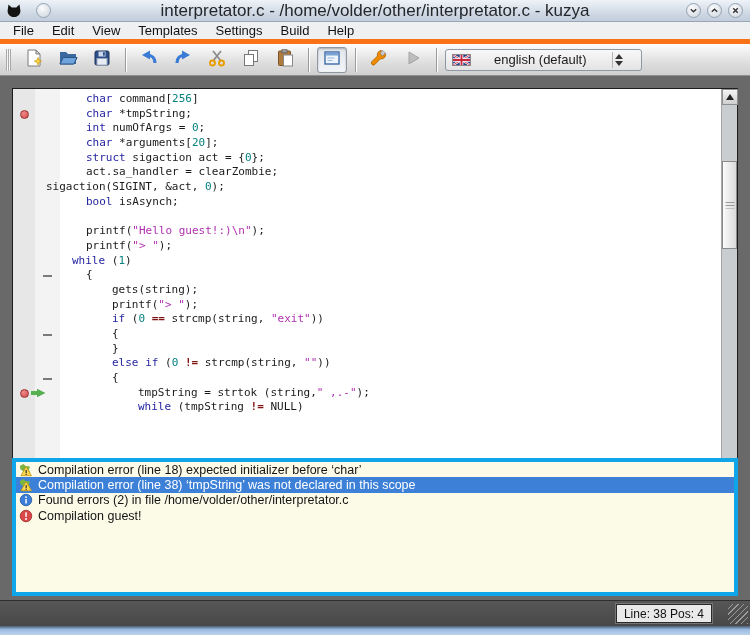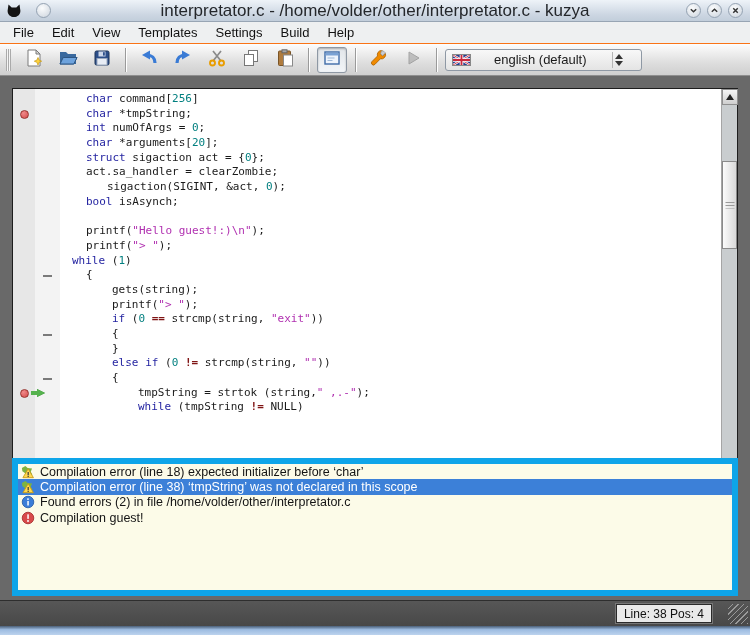--- a/index.html
+++ b/index.html
@@ -16,21 +16,21 @@
   .round-btn { width:15px; height:15px; border-radius:50%;
     background:radial-gradient(circle at 40% 32%,#fbfcfd,#ccd4dd);
     border:1px solid #94a2b2; display:flex; align-items:center; justify-content:center; }
   .menu-round { margin-left:14px; }
   .title-text { position:absolute; left:0; right:0; text-align:center;
     font-size:17px; color:#24272b; pointer-events:none; }
   .win-controls { margin-left:auto; display:flex; gap:6px; margin-right:7px; }
   .round-btn svg { width:9px; height:9px; }
 
   
-  .menubar { height:22px; background:#eef0f1; border-bottom:1px solid #f97316;
+  .menubar { height:22px; background:#eef0f1; border-bottom:5px solid #f97316;
     display:flex; align-items:center; padding-left:4px; }
   .menu-item { font-size:13px; color:#121212; padding:2px 9px; }
 
   
   .toolbar { height:32px; background:linear-gradient(#fdfdfd,#dedede 60%,#cfcfcf);
     border-bottom:1px solid #8e8e8e; display:flex; align-items:center; padding:0 4px; }
   .tb-handle { width:5px; height:22px; margin:0 6px 0 2px;
     background:repeating-linear-gradient(90deg,#aaa 0 1px,#f5f5f5 1px 2px); }
   .tb-btn { width:30px; height:26px; display:flex; align-items:center; justify-content:center;
     border:1px solid transparent; border-radius:3px; margin:0 2px; }
@@ -99,21 +99,21 @@
   .grip-h { position:absolute; left:50%; top:50%; transform:translate(-50%,-50%);
     width:9px; height:7px;
     background:repeating-linear-gradient(90deg,#9a9a9a 0 1px,transparent 1px 3px); }
   .grip-v { position:absolute; left:50%; top:50%; transform:translate(-50%,-50%);
     width:9px; height:7px;
     background:repeating-linear-gradient(#9a9a9a 0 1px,transparent 1px 3px); }
   .sb-corner { position:absolute; right:0; bottom:0; width:16px; height:16px; background:#d2d2d2; }
 
   
   .message-frame { position:absolute; left:12px; top:382px; width:726px; height:138px;
-    background:#fcfbe8; border:6px solid #0ea5e9; overflow:hidden; }
+    background:#fcfbe8; border:4px solid #0ea5e9; overflow:hidden; }
   .msg-row { display:flex; align-items:center; gap:5px; height:15.4px;
     font-size:12.5px; color:#141414; padding-left:3px; white-space:nowrap; }
   .msg-row.selected { background:#3c80d8; color:#ffffff; }
   .msg-row svg { width:14px; height:14px; flex:none; }
 
   
   .statusbar { position:relative; height:26px; background:linear-gradient(#575757,#484848);
     border-top:1px solid #2e2e2e; }
   .status-field { position:absolute; right:38px; top:3px; height:19px;
     background:#e9e9e9; border:1px solid #2a2a2a; box-shadow:0 0 0 1px #777;
@@ -262,21 +262,21 @@
 
     <div class="editor-frame">
       <div class="code-viewport">
         <div class="code-rows" id="code-rows">
             <div class="code-row"><span class="txt" style="margin-left: 73px;"><span class="seg-kw">char</span><span class="seg-pl"> command[</span><span class="seg-num">256</span><span class="seg-pl">]</span></span></div>
             <div class="code-row"><span class="mk-dot"></span><span class="txt" style="margin-left: 73px;"><span class="seg-kw">char</span><span class="seg-pl"> *tmpString;</span></span></div>
             <div class="code-row"><span class="txt" style="margin-left: 73px;"><span class="seg-kw">int</span><span class="seg-pl"> numOfArgs = </span><span class="seg-num">0</span><span class="seg-pl">;</span></span></div>
             <div class="code-row"><span class="txt" style="margin-left: 73px;"><span class="seg-kw">char</span><span class="seg-pl"> *arguments[</span><span class="seg-num">20</span><span class="seg-pl">];</span></span></div>
             <div class="code-row"><span class="txt" style="margin-left: 73px;"><span class="seg-kw">struct</span><span class="seg-pl"> sigaction act = {</span><span class="seg-num">0</span><span class="seg-pl">};</span></span></div>
             <div class="code-row"><span class="txt" style="margin-left: 73px;"><span class="seg-pl">act.sa_handler = clearZombie;</span></span></div>
-            <div class="code-row"><span class="txt" style="margin-left: 94px;"><span class="seg-pl">sigaction(SIGINT, &amp;act, </span><span class="seg-num">0</span><span class="seg-pl">);</span></span></div>
+            <div class="code-row"><span class="txt" style="margin-left: 33px;"><span class="seg-pl">sigaction(SIGINT, &amp;act, </span><span class="seg-num">0</span><span class="seg-pl">);</span></span></div>
             <div class="code-row"><span class="txt" style="margin-left: 73px;"><span class="seg-kw">bool</span><span class="seg-pl"> isAsynch;</span></span></div>
             <div class="code-row"><span class="txt" style="margin-left: 73px;"></span></div>
             <div class="code-row"><span class="txt" style="margin-left: 73px;"><span class="seg-pl">printf(</span><span class="seg-str">"Hello guest!:)\n"</span><span class="seg-pl">);</span></span></div>
             <div class="code-row"><span class="txt" style="margin-left: 73px;"><span class="seg-pl">printf(</span><span class="seg-str">"&gt; "</span><span class="seg-pl">);</span></span></div>
             <div class="code-row"><span class="txt" style="margin-left: 59px;"><span class="seg-kw">while</span><span class="seg-pl"> (</span><span class="seg-num">1</span><span class="seg-pl">)</span></span></div>
             <div class="code-row"><span class="mk-fold"></span><span class="txt" style="margin-left: 73px;"><span class="seg-pl">{</span></span></div>
             <div class="code-row"><span class="txt" style="margin-left: 99px;"><span class="seg-pl">gets(string);</span></span></div>
             <div class="code-row"><span class="txt" style="margin-left: 99px;"><span class="seg-pl">printf(</span><span class="seg-str">"&gt; "</span><span class="seg-pl">);</span></span></div>
             <div class="code-row"><span class="txt" style="margin-left: 99px;"><span class="seg-kw">if</span><span class="seg-pl"> (</span><span class="seg-num">0</span><span class="seg-pl"> </span><span class="seg-op">==</span><span class="seg-pl"> strcmp(string, </span><span class="seg-str">"exit"</span><span class="seg-pl">))</span></span></div>
             <div class="code-row"><span class="mk-fold"></span><span class="txt" style="margin-left: 99px;"><span class="seg-pl">{</span></span></div>

